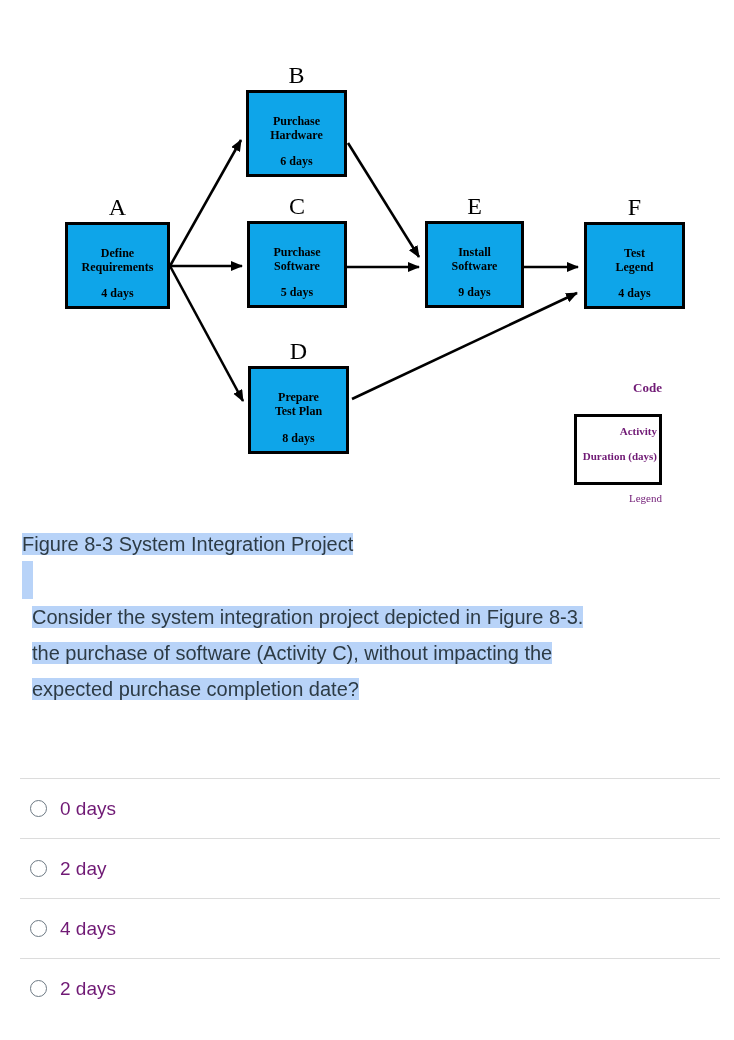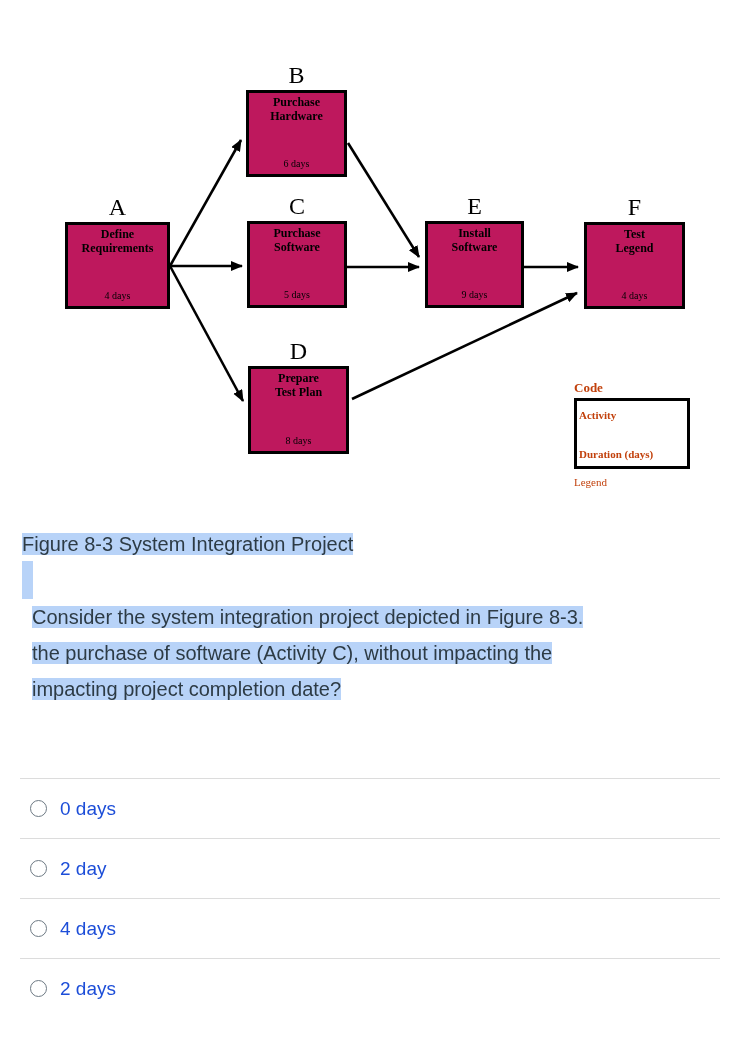--- a/index.html
+++ b/index.html
@@ -14,46 +14,47 @@
   
   .diagram { position:absolute; left:0; top:0; width:734px; height:515px; }
   .arrow-layer { position:absolute; left:0; top:0; }
 
   .node {
     position:absolute; text-align:center;
     font-family:"Liberation Serif", serif; color:#000;
   }
   .node .code  { font-size:24px; line-height:30px; font-weight:normal; }
   .node .nbox {
-    border:3px solid #000; background:#be185d;
+    border:3px solid #000; background:#0ea5e9;
     display:flex; flex-direction:column; justify-content:space-between;
-    padding:2px 2px 5px;
+    padding:21px 2px 5px;
   }
   .node .nname { font-weight:bold; font-size:12px; line-height:1.2; }
-  .node .ndur  { font-weight:normal; font-size:10px; }
+  .node .ndur  { font-weight:bold; font-size:12px; }
 
   #node-a { left:65px;  top:192px; width:105px; }
   #node-b { left:246px; top:60px;  width:101px; }
   #node-c { left:247px; top:191px; width:100px; }
   #node-d { left:248px; top:336px; width:101px; }
   #node-e { left:425px; top:191px; width:99px;  }
   #node-f { left:584px; top:192px; width:101px; }
   #node-a .nbox, #node-b .nbox, #node-c .nbox,
   #node-e .nbox, #node-f .nbox { height:87px; }
   #node-d .nbox { height:88px; }
 
   .legend {
-    position:absolute; left:574px; top:377px; width:116px;
-    text-align:left; font-family:"Liberation Serif", serif; color:#c2410c;
+    position:absolute; left:574px; top:377px; width:88px;
+    text-align:right; font-family:"Liberation Serif", serif; color:#701a75;
   }
   .legend .lcode { font-weight:bold; font-size:13px; line-height:21px; }
   .legend .lbox {
     border:3px solid #000; height:71px; background:#fff;
     display:flex; flex-direction:column; justify-content:space-between;
-    padding:8px 2px 6px;
+    padding:8px 2px 20px;
+    margin-top:16px;
   }
   .legend .lact, .legend .ldur { font-weight:bold; font-size:11px; }
   .legend .lcap { font-size:11px; line-height:27px; }
 
   
   .fig-caption {
     position:absolute; left:22px; top:528px;
     font-size:20px; line-height:33px; color:#2d3b45; white-space:nowrap;
   }
   .hl { background:#b8d3f8; }
@@ -71,21 +72,21 @@
   .options { position:absolute; left:20px; top:778px; width:700px; }
   .option-row {
     height:60px; border-top:1px solid #dcdcdc;
     display:flex; align-items:center; cursor:pointer; background:#fff;
   }
   .radio {
     flex:0 0 auto; width:17px; height:17px;
     border:1.5px solid #6e7a84; border-radius:50%;
     margin:0 13px 0 10px; background:#fff;
   }
-  .option-label { font-size:19px; color:#1d4ed8; }
+  .option-label { font-size:19px; color:#701a75; }
 </style>
 </head>
 <body>
 
 <div class="diagram">
 
   <svg class="arrow-layer" width="734" height="515" viewBox="0 0 734 515">
     <defs>
       <marker id="ah" markerUnits="userSpaceOnUse" markerWidth="13" markerHeight="11" refX="11" refY="5" orient="auto">
         <path d="M0,0 L12,5 L0,10 Z" fill="#000"></path>
@@ -183,21 +184,21 @@
 <div class="sel-tail"></div>
 
 <div class="question">
   <div class="q-line">
     <span class="hl">Consider the system integration project depicted in Figure 8-3.</span>
   </div>
   <div class="q-line">
     <span class="hl">the purchase of software (Activity C), without impacting the</span>
   </div>
   <div class="q-line">
-    <span class="hl">impacting project completion date?</span>
+    <span class="hl">expected purchase completion date?</span>
   </div>
 </div>
 
 <div class="options">
   <div class="option-row">
     <span class="radio"></span>
     <span class="option-label">0 days</span>
   </div>
   <div class="option-row">
     <span class="radio"></span>

